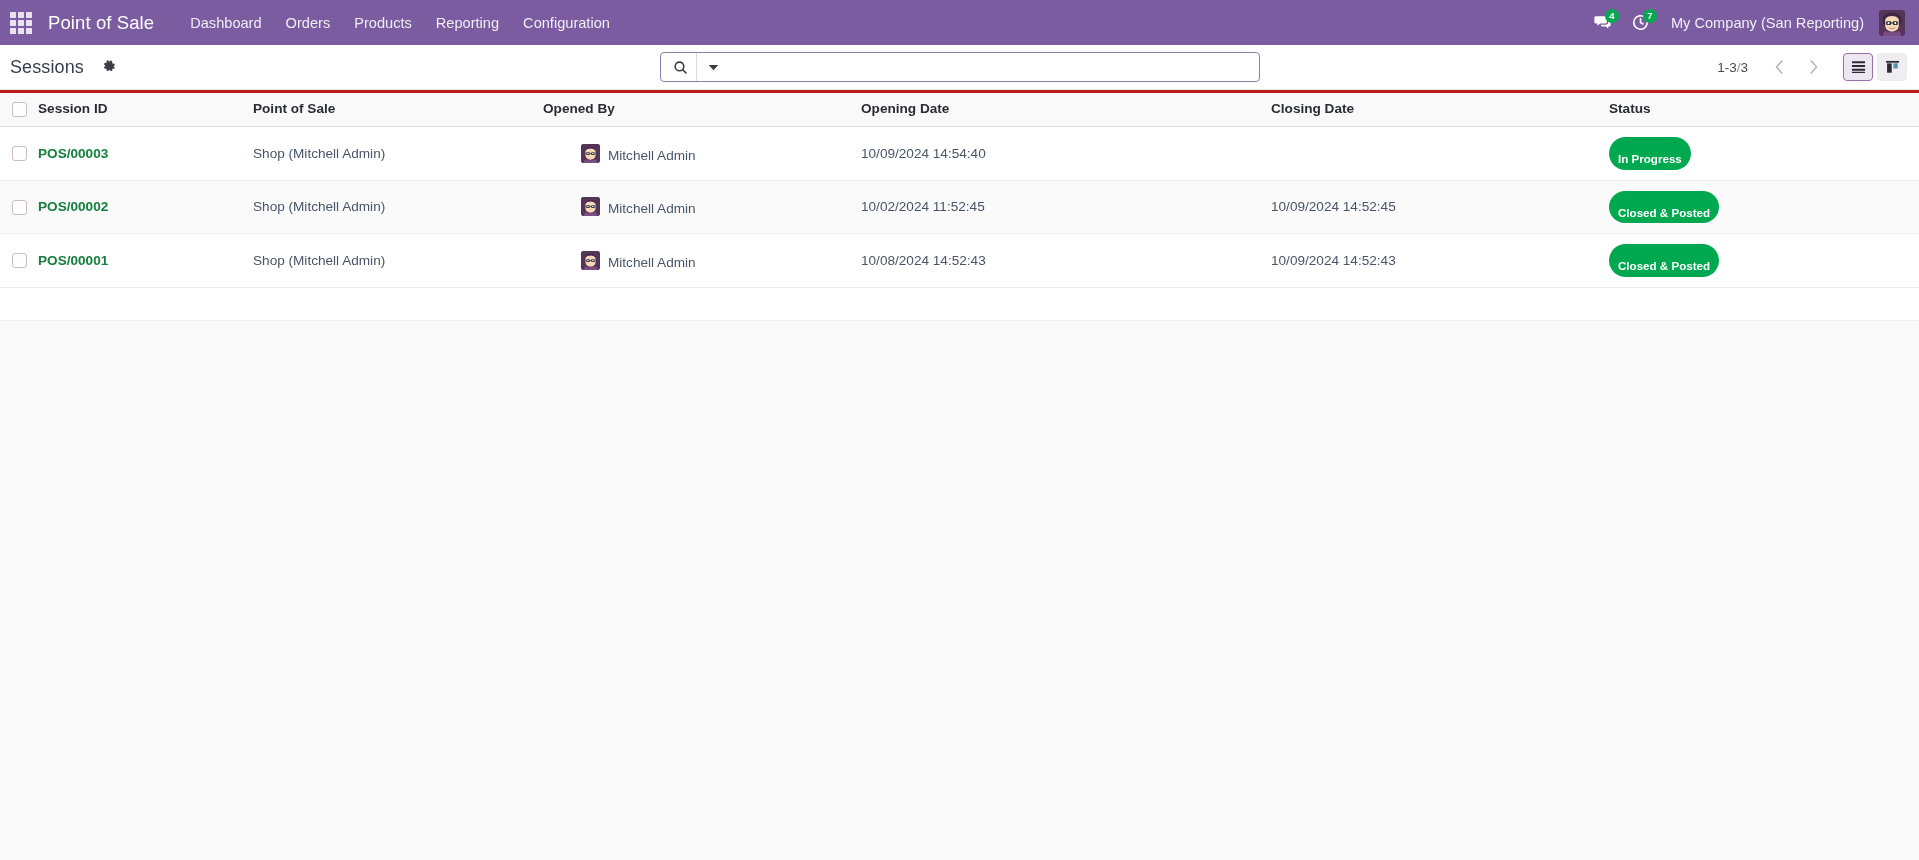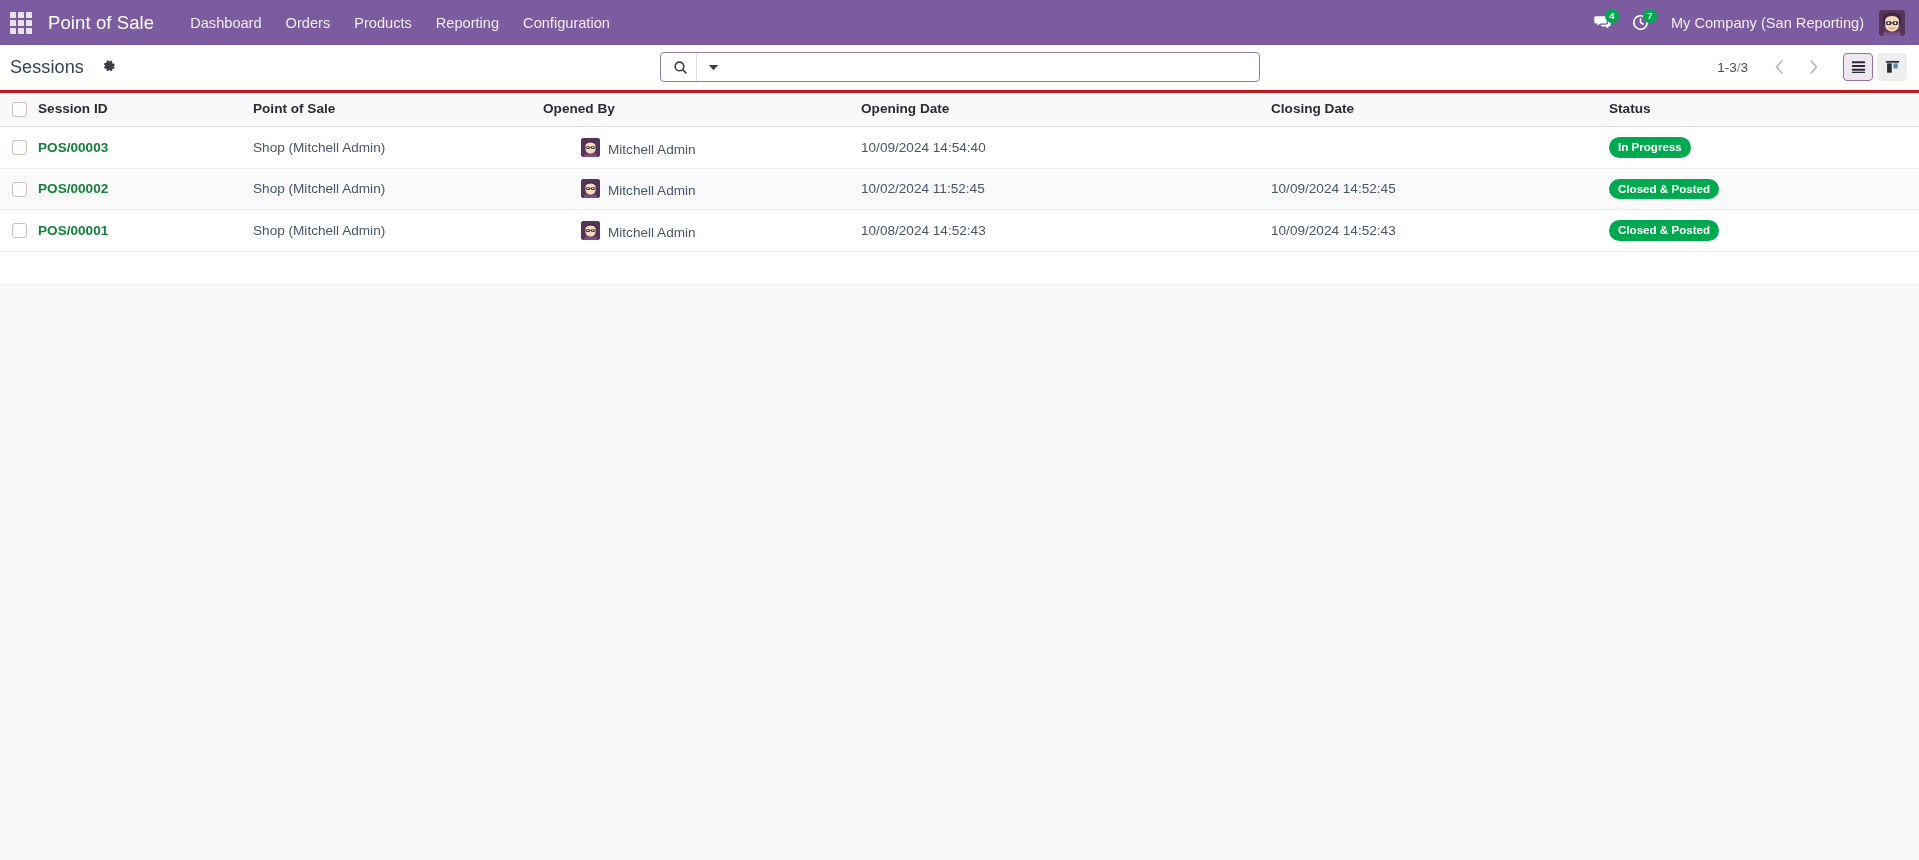--- a/index.html
+++ b/index.html
@@ -262,21 +262,21 @@
     flex: 0 0 auto;
     background: #5a3a5e;
   }
   .badge {
     display: inline-block;
     background: #00A94F;
     color: #fff;
     font-size: 11.6px;
     font-weight: 700;
     line-height: 1;
-    padding: 4px 9px 5px;
+    padding: 16px 9px 5px;
     border-radius: 20px;
     white-space: nowrap;
   }
 </style>
 </head>
 <body>
 
 <nav class="navbar" style="background: rgb(124, 92, 160);">
   <div class="apps-grid">
     <i></i>

